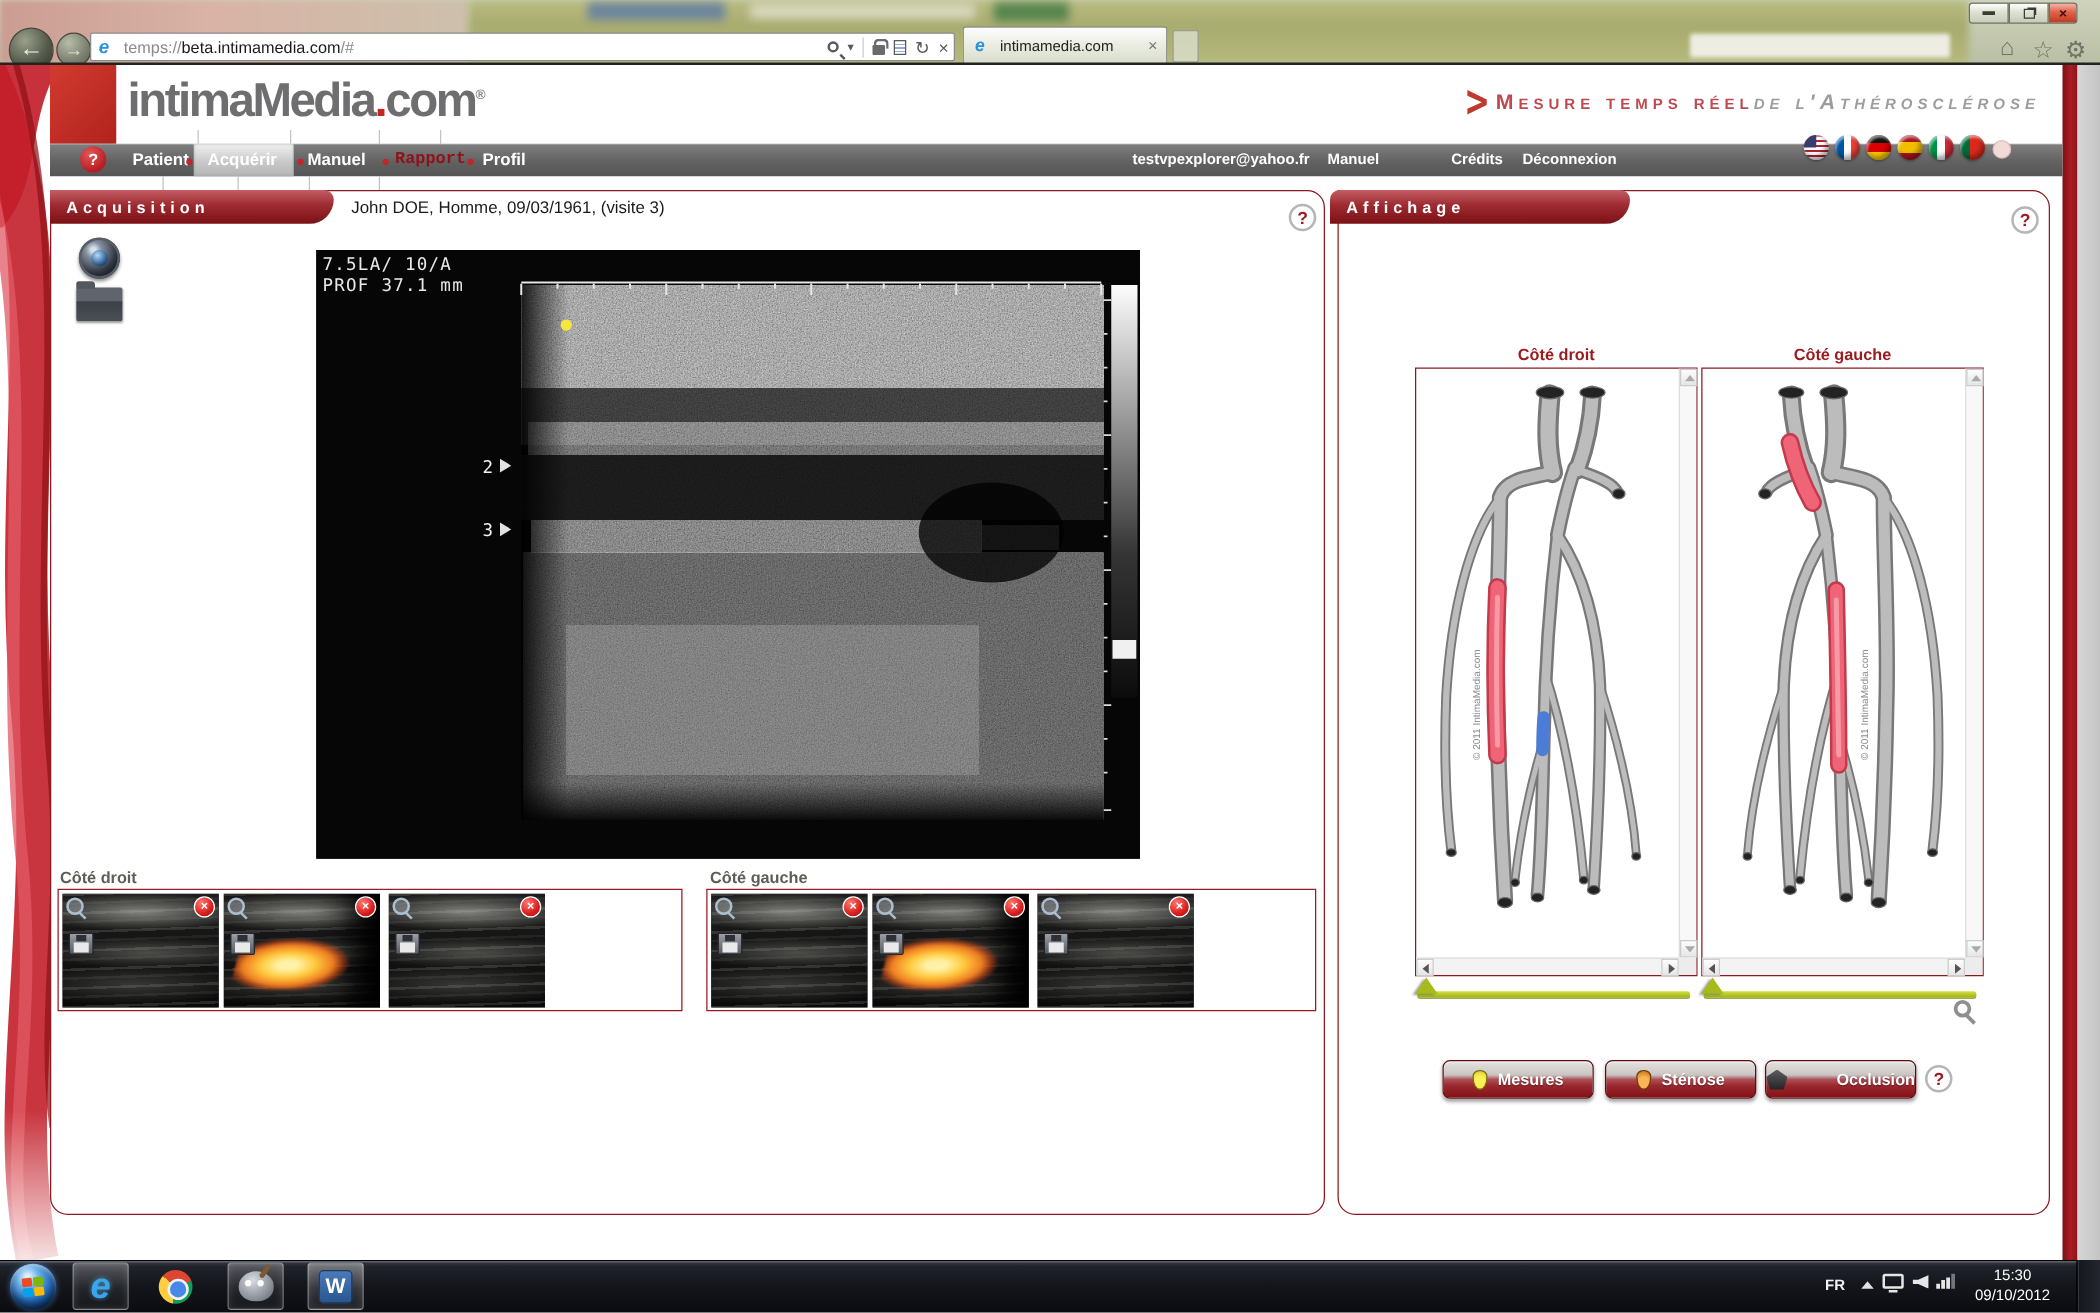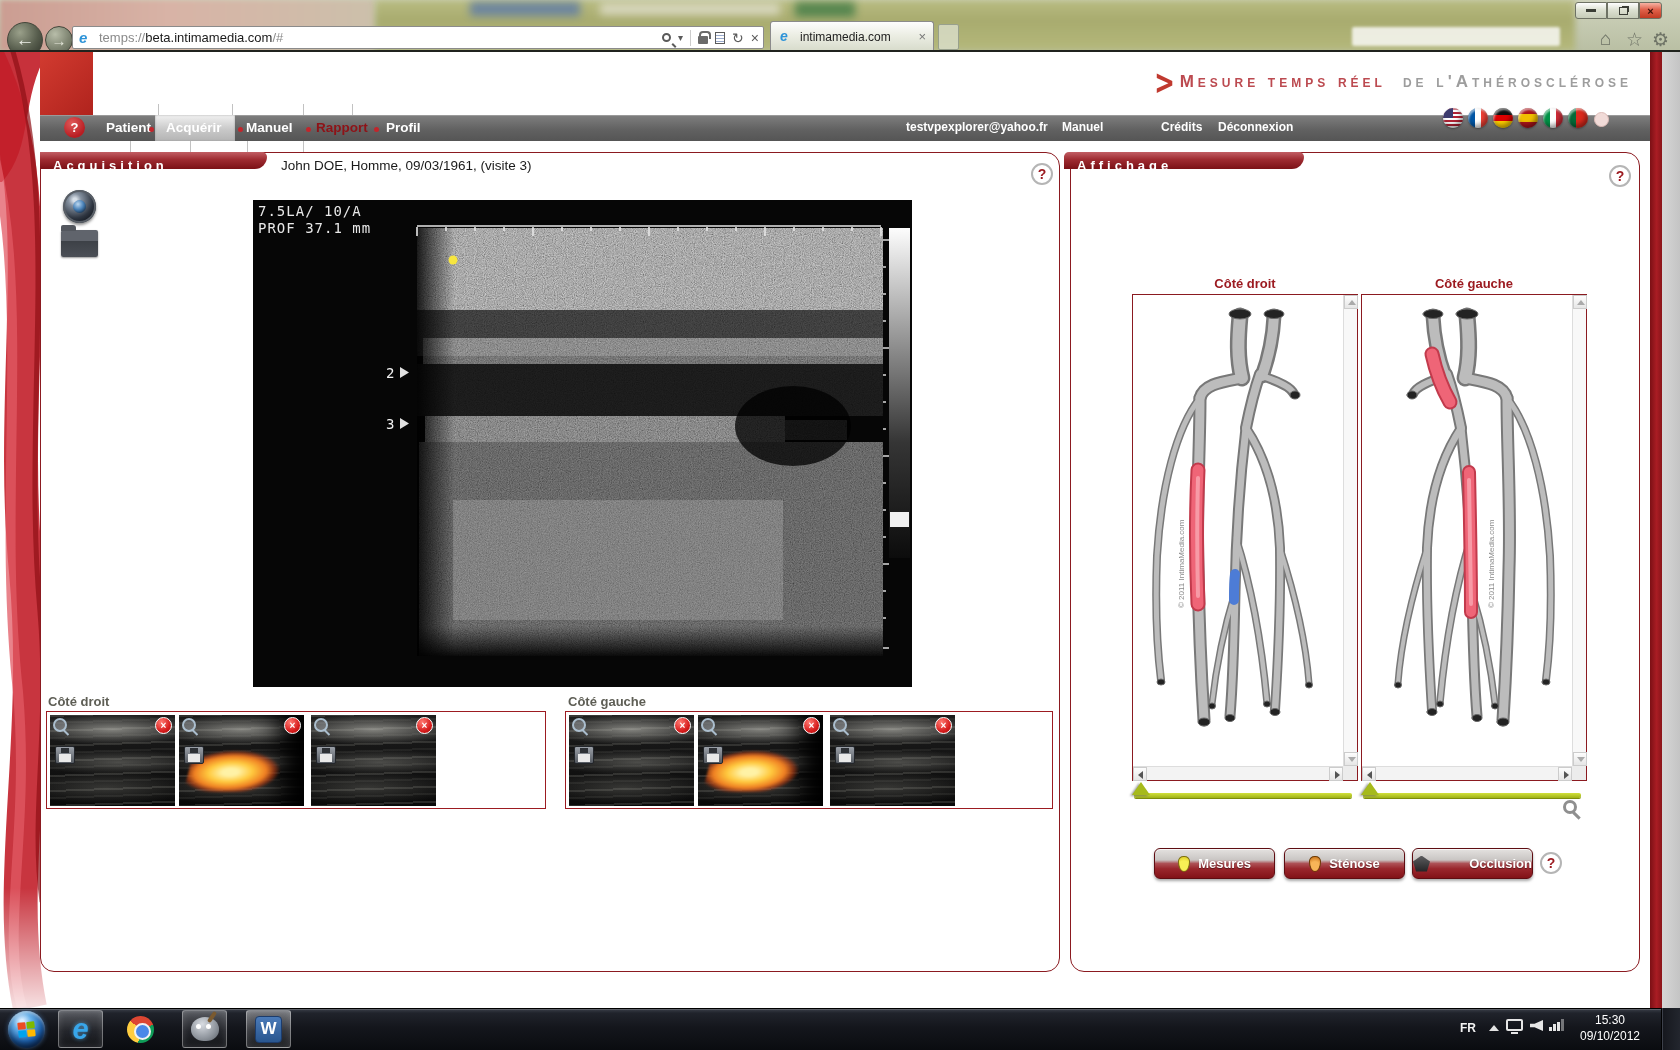--- a/index.html
+++ b/index.html
@@ -74,32 +74,32 @@
 
   
   .logo-block { position:absolute; left:40px; top:52px; width:53px; height:63px;
     background:linear-gradient(135deg,#d23b30,#b0231d); }
   .logo { position:absolute; left:102px; top:60px; font-size:38px; font-weight:bold; color:#6e6e71; letter-spacing:-2px; }
   .logo .dot { color:#c6251f; }
   .logo .reg { font-size:11px; vertical-align:super; letter-spacing:0; color:#8a8a8a; }
   .tagline { position:absolute; right:48px; top:64px; display:flex; align-items:center; }
   .tag-chev { color:#c0392f; font-size:30px; font-weight:bold; transform:scaleY(1.25); margin-right:6px; font-family:"DejaVu Sans Mono", monospace;}
   .tag-em { color:#bc4a50; }
-  .tag-rest { color:#9d9d9d; margin-left:17px; }
+  .tag-rest { color:#9d9d9d; margin-left:0;font-style:italic; }
   .tag-em,.tag-rest { font-variant:small-caps; font-size:17px; letter-spacing:4px; font-weight:bold; }
 
   
   .navbar { position:absolute; left:40px; top:115px; width:1610px; height:26px;
     background:linear-gradient(180deg,#7d7d7d,#616161 55%,#555); border-top:1px solid #9a9a9a; }
   .vsep { position:absolute; width:1px; background:#c2c2c2; }
   .nav-help { position:absolute; left:64px; top:117px; width:21px; height:21px; border-radius:50%;
     background:radial-gradient(circle at 38% 30%, #e05a5a, #b81d22 70%); color:#fff; font-weight:bold; font-size:13px;
     text-align:center; line-height:21px; }
   .nav-item { position:absolute; top:120px; color:#fff; font-weight:bold; font-size:13.5px; }
-  .nav-item.red { color:#8e1217; }
+  .nav-item.red { color:#8e1217;font-family:Liberation Mono, monospace; }
   .nav-active-box { position:absolute; left:155px; top:115px; width:80px; height:26px;
     background:linear-gradient(180deg,#f1f1f1,#c9c9c9 55%,#b4b4b4); box-shadow:inset 0 0 2px #999; }
   .nav-dot { position:absolute; top:127px; width:5px; height:5px; border-radius:50%; background:#c2252b; }
   .nav-right { position:absolute; top:120px; color:#fff; font-weight:bold; font-size:12px; }
 
   .flag { position:absolute; top:108px; width:20px; height:20px; border-radius:50%; overflow:hidden;
     box-shadow:inset -2px -3px 4px rgba(0,0,0,.38), inset 1px 2px 2px rgba(255,255,255,.55), 0 1px 2px rgba(0,0,0,.35); }
   .flag-us { background:repeating-linear-gradient(180deg,#b22234 0 2px,#fff 2px 4px); }
   .flag-us::before { content:""; position:absolute; left:0; top:0; width:10px; height:10px; background:#3c3b6e; }
   .flag-fr { background:linear-gradient(90deg,#0055a4 0 34%,#fff 34% 66%,#ef4135 66%); }
@@ -107,21 +107,21 @@
   .flag-es { background:linear-gradient(180deg,#aa151b 0 28%,#f1bf00 28% 72%,#aa151b 72%); }
   .flag-it { background:linear-gradient(90deg,#009246 0 34%,#fff 34% 66%,#ce2b37 66%); }
   .flag-pt { background:linear-gradient(90deg,#046a38 0 40%,#da291c 40%); }
   .flag-off { position:absolute; left:1594px; top:112px; width:15px; height:15px; border-radius:50%;
     background:#f1dbd8; border:1px solid #ddbcb8; }
 
   
   .panel { position:absolute; top:152px; height:820px; border:1px solid #8b1a20; border-radius:0 14px 14px 14px; background:#fff; }
   .panel.acq { left:40px; width:1020px; }
   .panel.aff { left:1070px; width:570px; }
-  .ptab { position:absolute; top:152px; height:17px; color:#fff; font-weight:bold; font-size:13px;
+  .ptab { position:absolute; top:152px; height:27px; color:#fff; font-weight:bold; font-size:13px;
     letter-spacing:4px; line-height:27px; padding-left:13px;
     background:linear-gradient(180deg,#c25e64,#9e2b31 45%,#7b1116); }
   .ptab.acq { left:40px; width:227px; border-radius:0 8px 20px 0; }
   .ptab.aff { left:1064px; width:240px; border-radius:8px 8px 20px 0; }
   .patient-info { position:absolute; left:281px; top:158px; font-size:13.5px; color:#1a1a1a; }
   .help-circle { position:absolute; width:22px; height:22px; border-radius:50%; border:2px solid #b5b5b5;
     background:#fff; color:#9c1b21; font-weight:bold; font-size:14px; text-align:center; line-height:19px; }
 
   
   .icon-camera { position:absolute; left:63px; top:190px; width:33px; height:33px; border-radius:50%;
@@ -308,20 +308,23 @@
         <linearGradient id="swfade" x1="0" y1="0" x2="0" y2="1">
       <stop offset="0" stop-color="#fff" stop-opacity="0"></stop>
           <stop offset="1" stop-color="#fff" stop-opacity="0.85"></stop>
     </linearGradient>
       </defs>
   </svg>
   <div class="strip-red"></div>
   <div class="strip-gray"></div>
 
   <div class="logo-block"></div>
+  <div class="logo">
+    <span>intimaMedia</span><span class="dot">.</span><span>com</span><span class="reg">®</span>
+  </div>
   <div class="tagline">
     <span class="tag-chev">&gt;</span>
     <span class="tag-em">Mesure temps réel</span>
     <span class="tag-rest">de l'Athérosclérose</span>
   </div>
 
   <div class="vsep" style="left:158px; top:104px; height:11px;"></div>
   <div class="vsep" style="left:232px; top:104px; height:11px;"></div>
   <div class="vsep" style="left:303px; top:104px; height:11px;"></div>
   <div class="vsep" style="left:352px; top:104px; height:11px;"></div>

